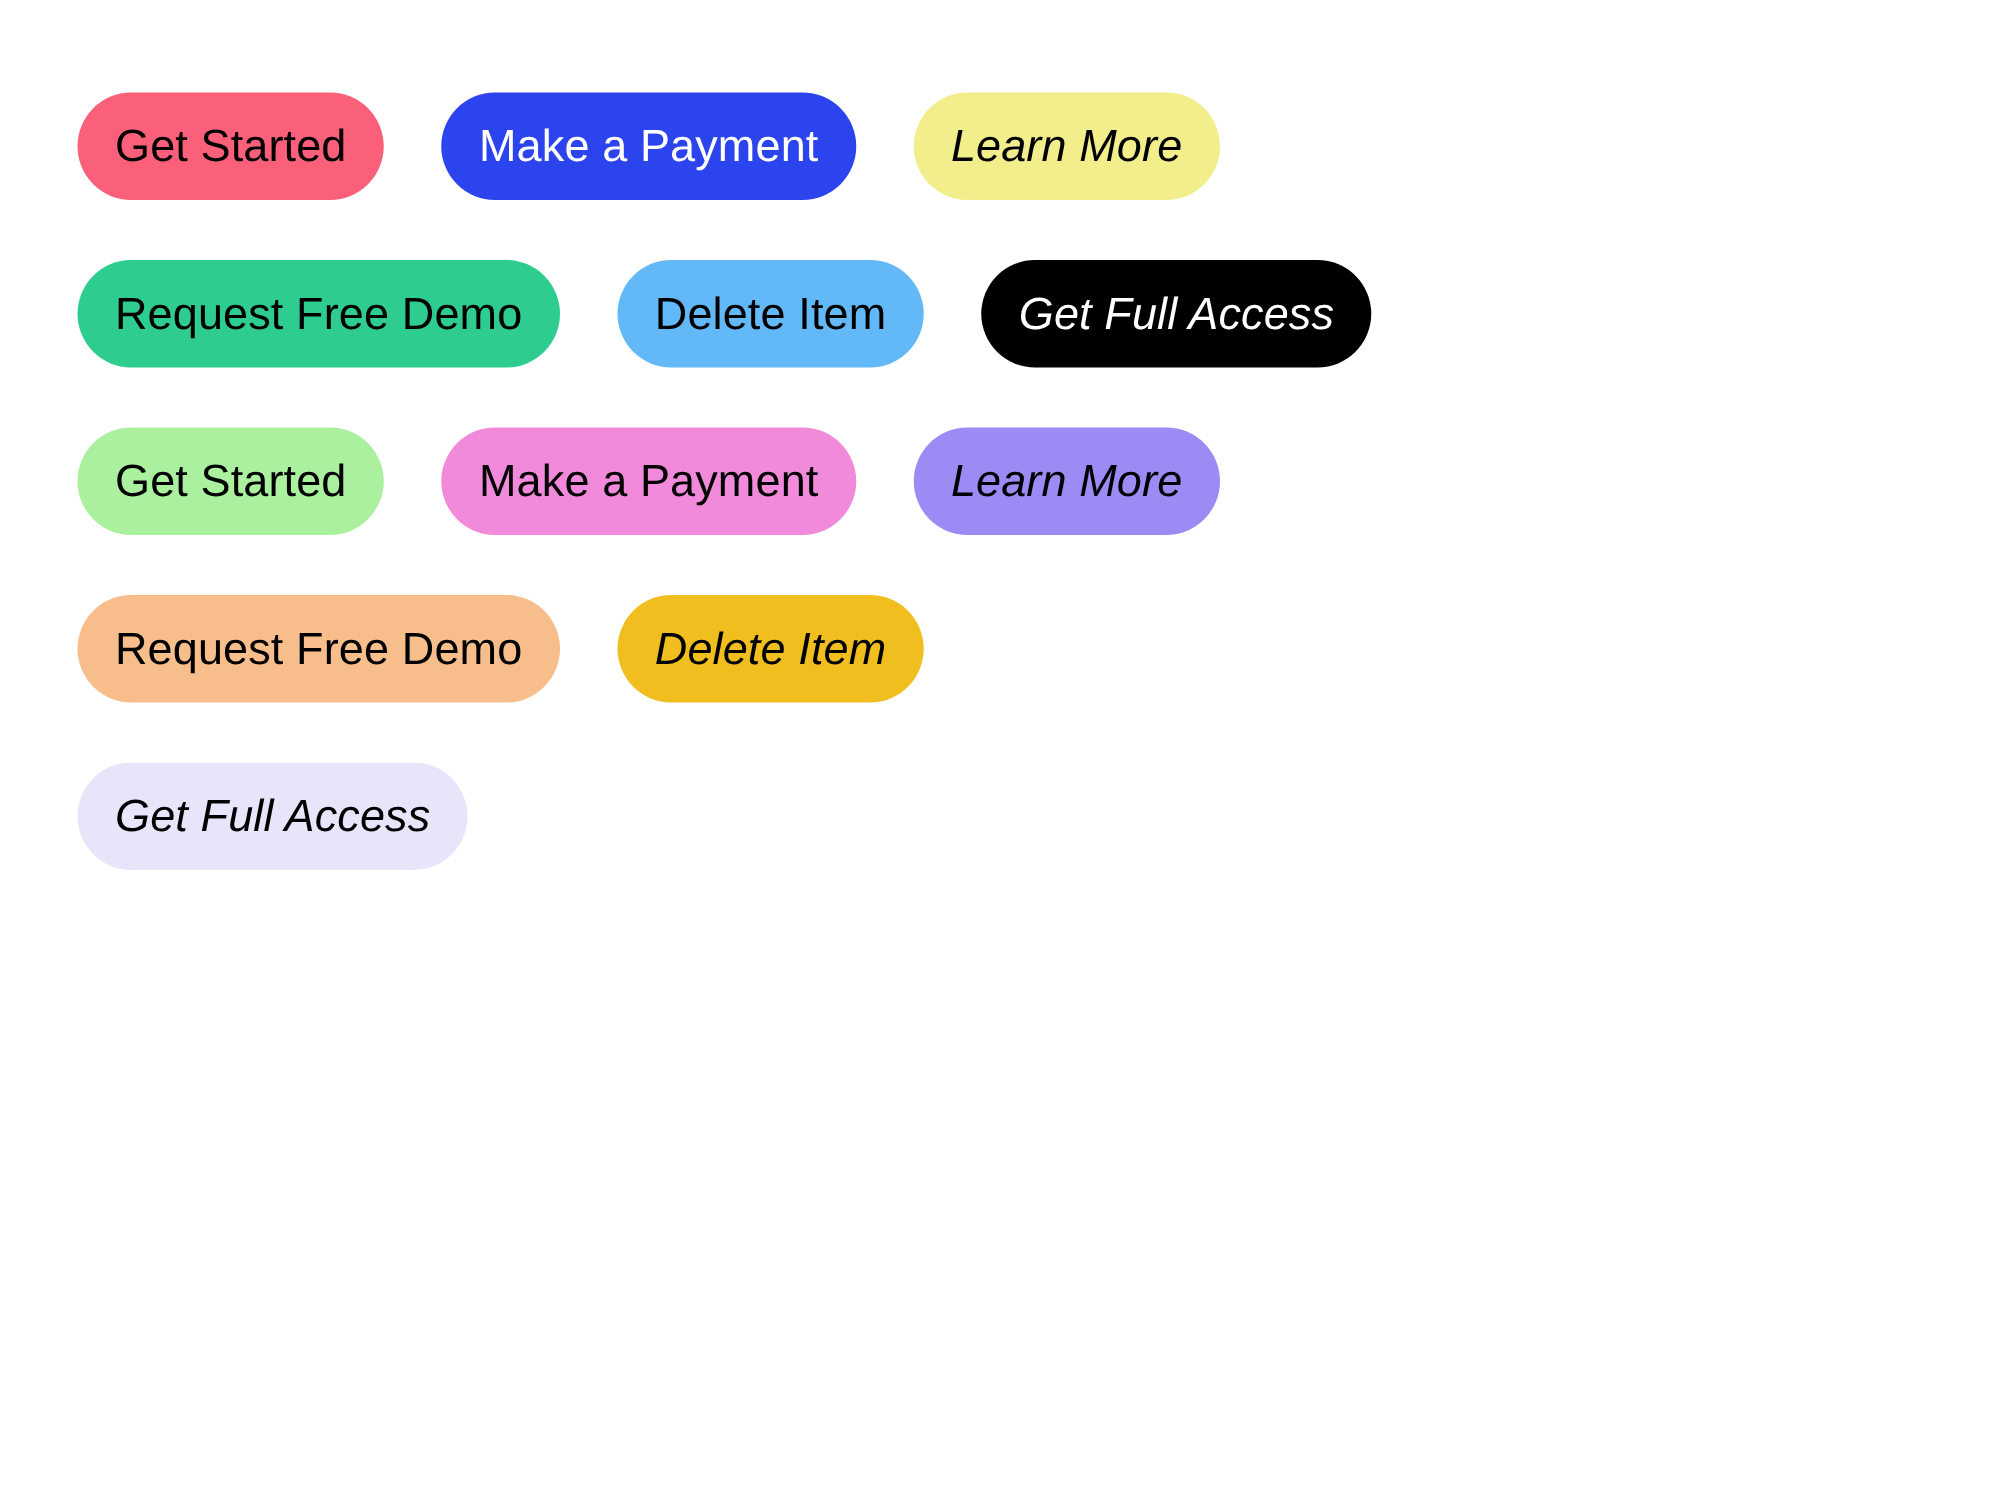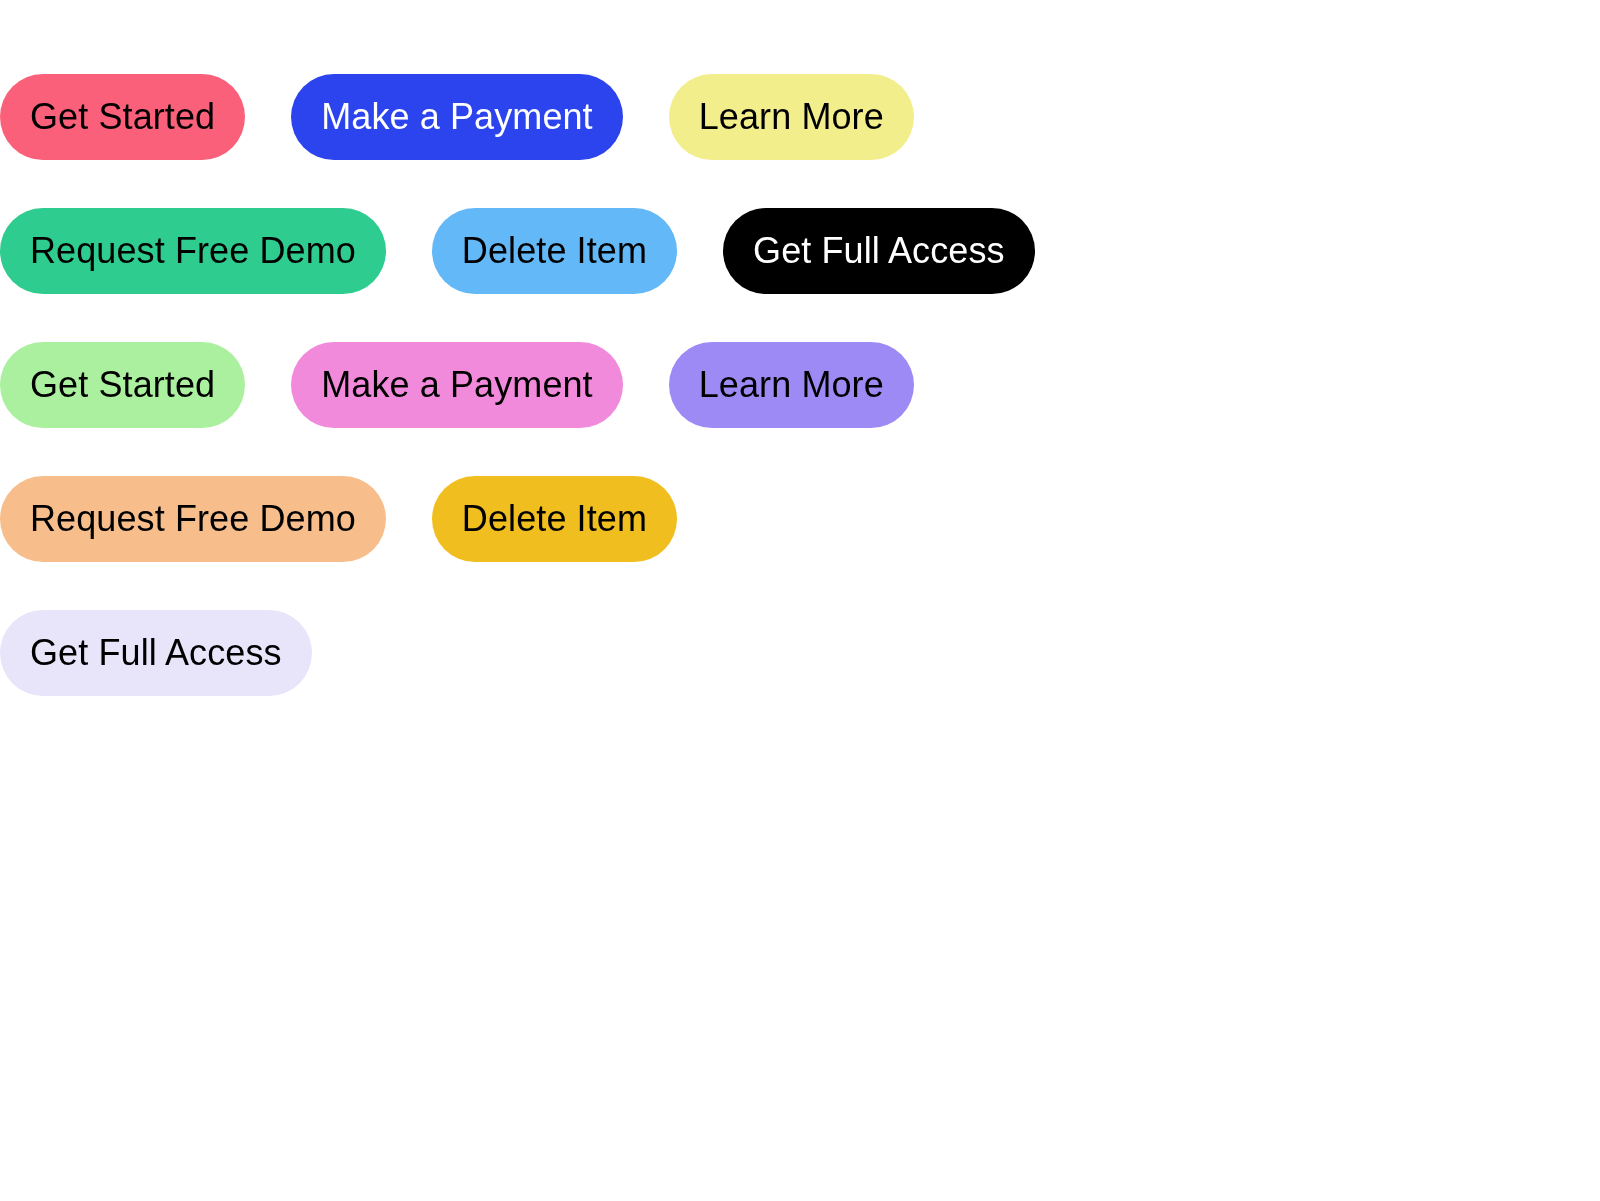--- a/index.html
+++ b/index.html
@@ -17,20 +17,21 @@
 
   #button-gallery {
     padding: 74px 0 0 0;
     box-sizing: border-box;
   }
 
   .button-row {
     display: flex;
     flex-direction: row;
     margin-bottom: 48px;
+    padding-left: 62px;
   }
 
   .btn {
     display: inline-flex;
     align-items: center;
     justify-content: center;
     height: 86px;
     box-sizing: border-box;
     padding: 0 30px;
     margin-right: 46px;
@@ -41,20 +42,21 @@
     font-weight: 400;
     line-height: 1;
     letter-spacing: 0.1px;
     white-space: nowrap;
     cursor: pointer;
     -webkit-font-smoothing: antialiased;
   }
 
   .btn:last-child {
     margin-right: 0;
+    font-style: italic;
   }
 
   
   .btn.text-dark  { color: #000000; }
   .btn.text-light { color: #FFFFFF; }
 </style>
 </head>
 <body style="background: rgb(255, 255, 255);">
 
 <div id="button-gallery">

